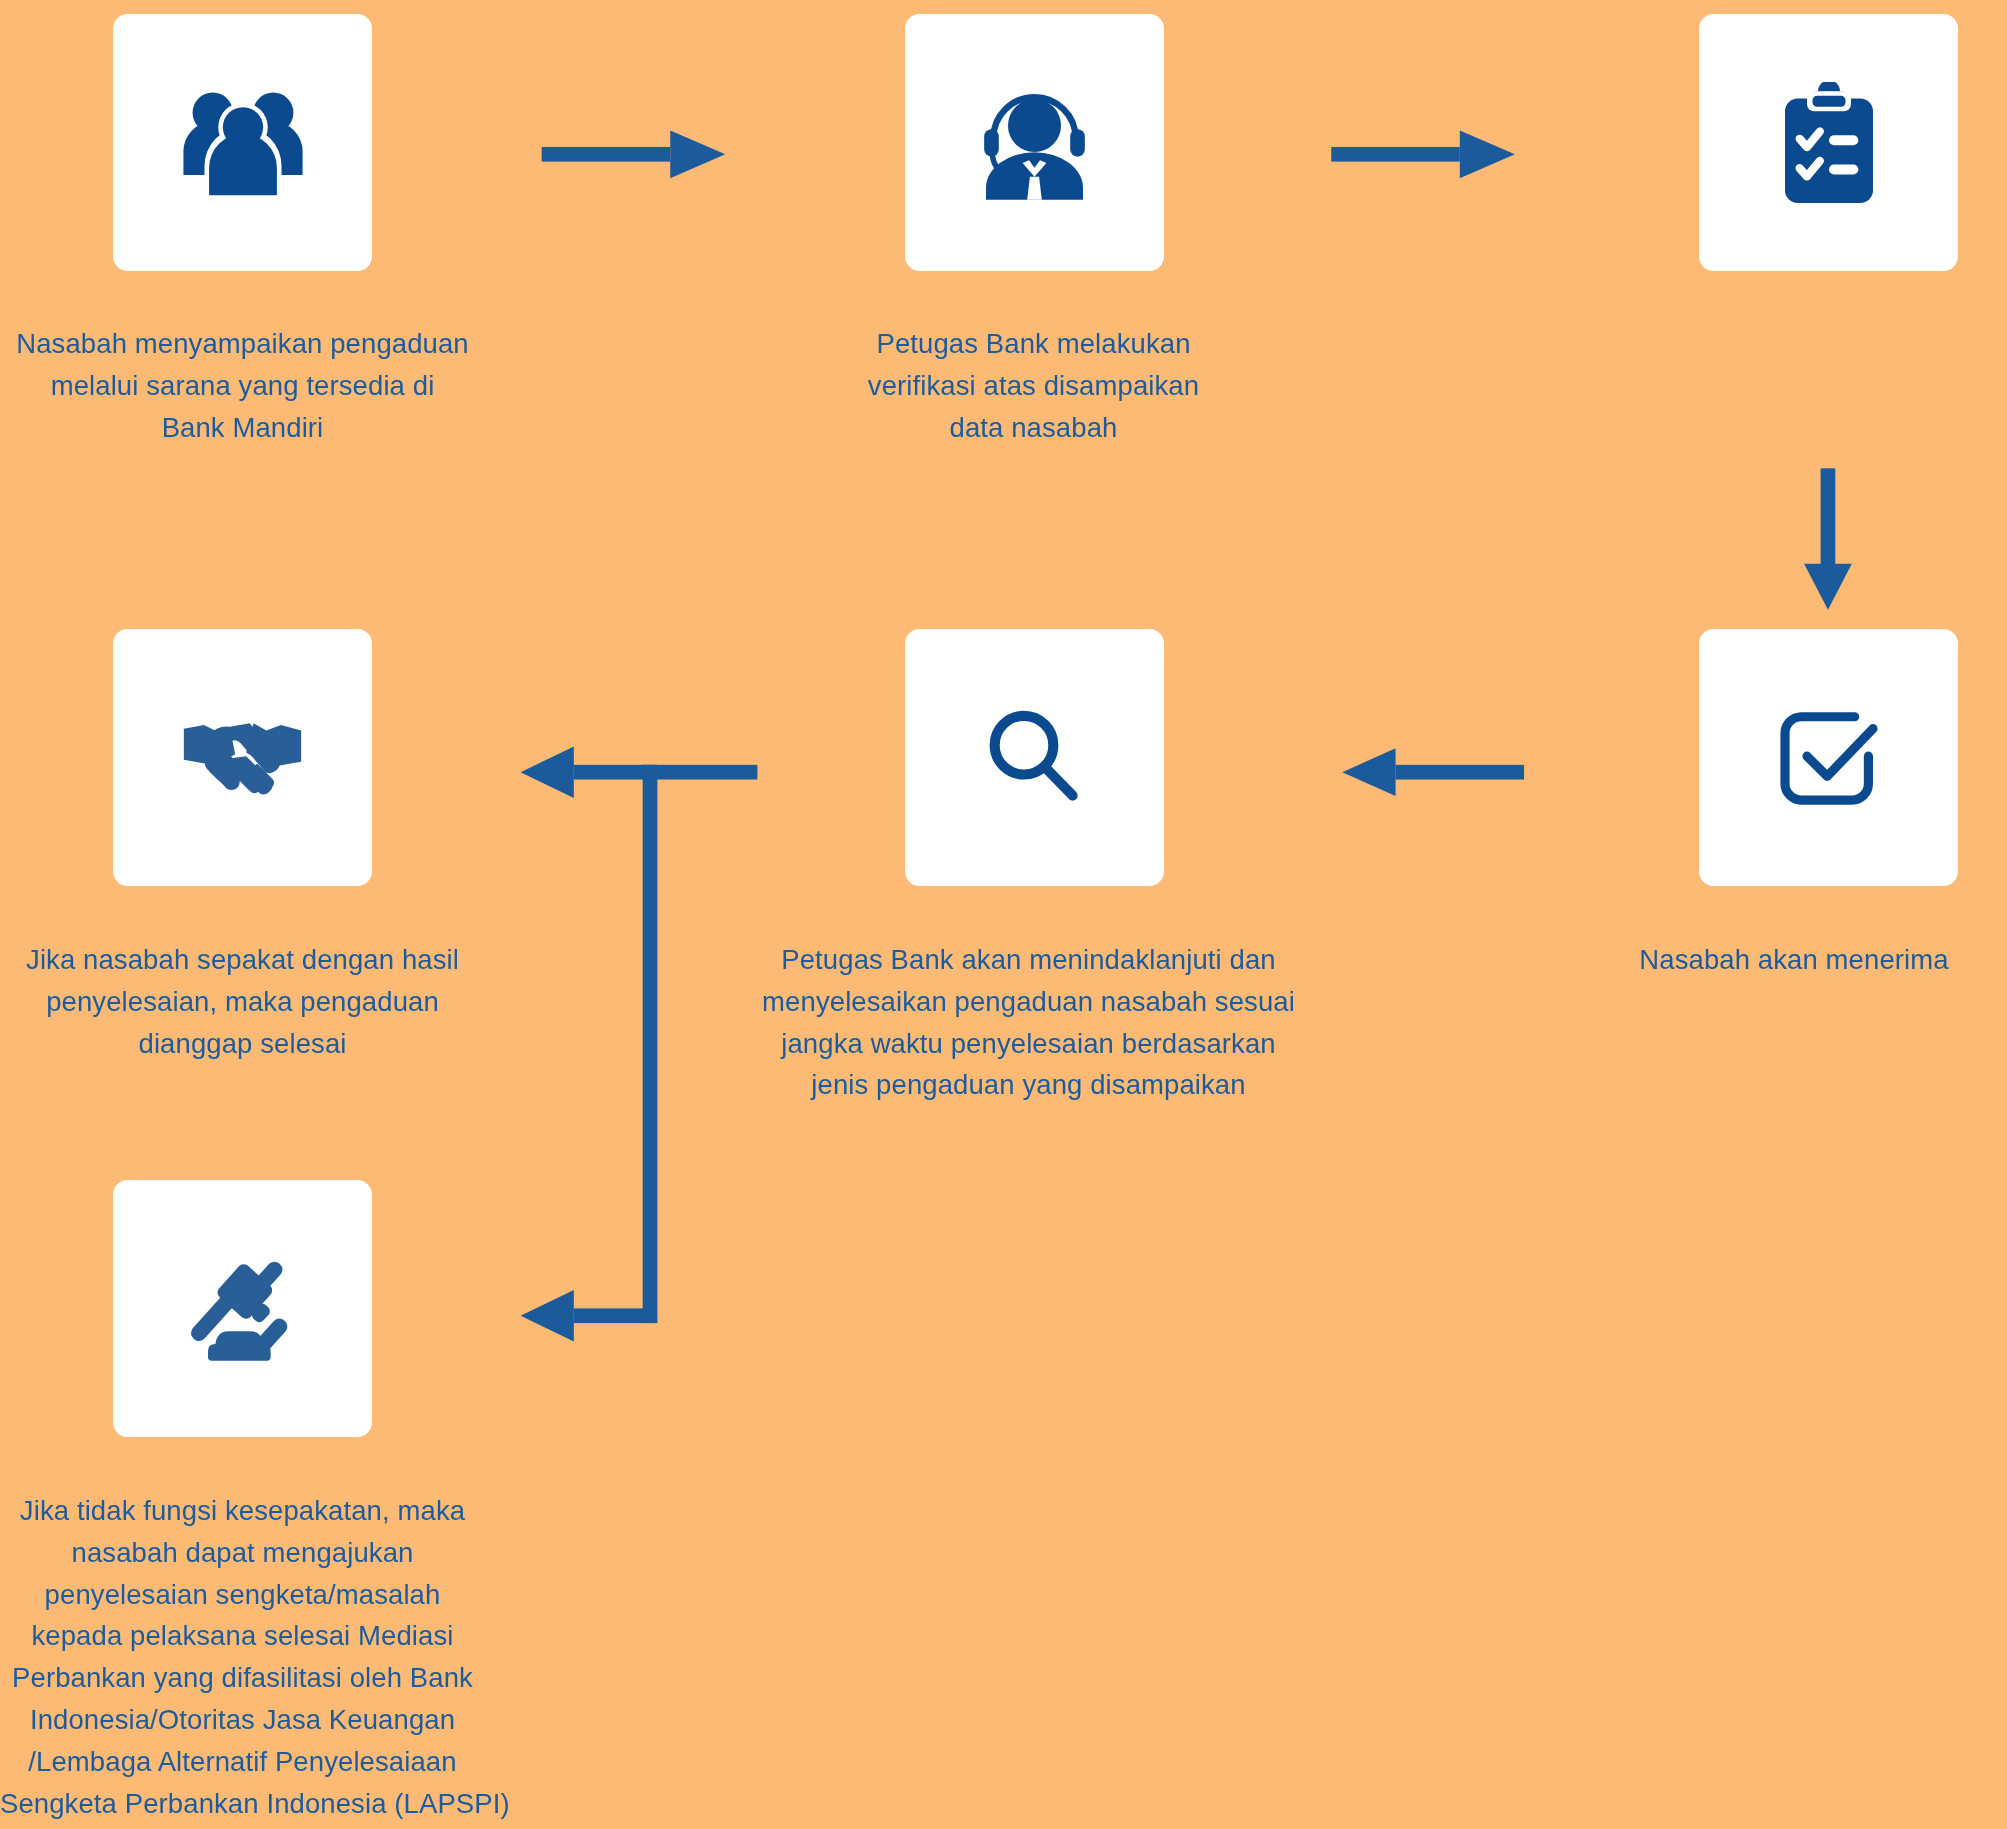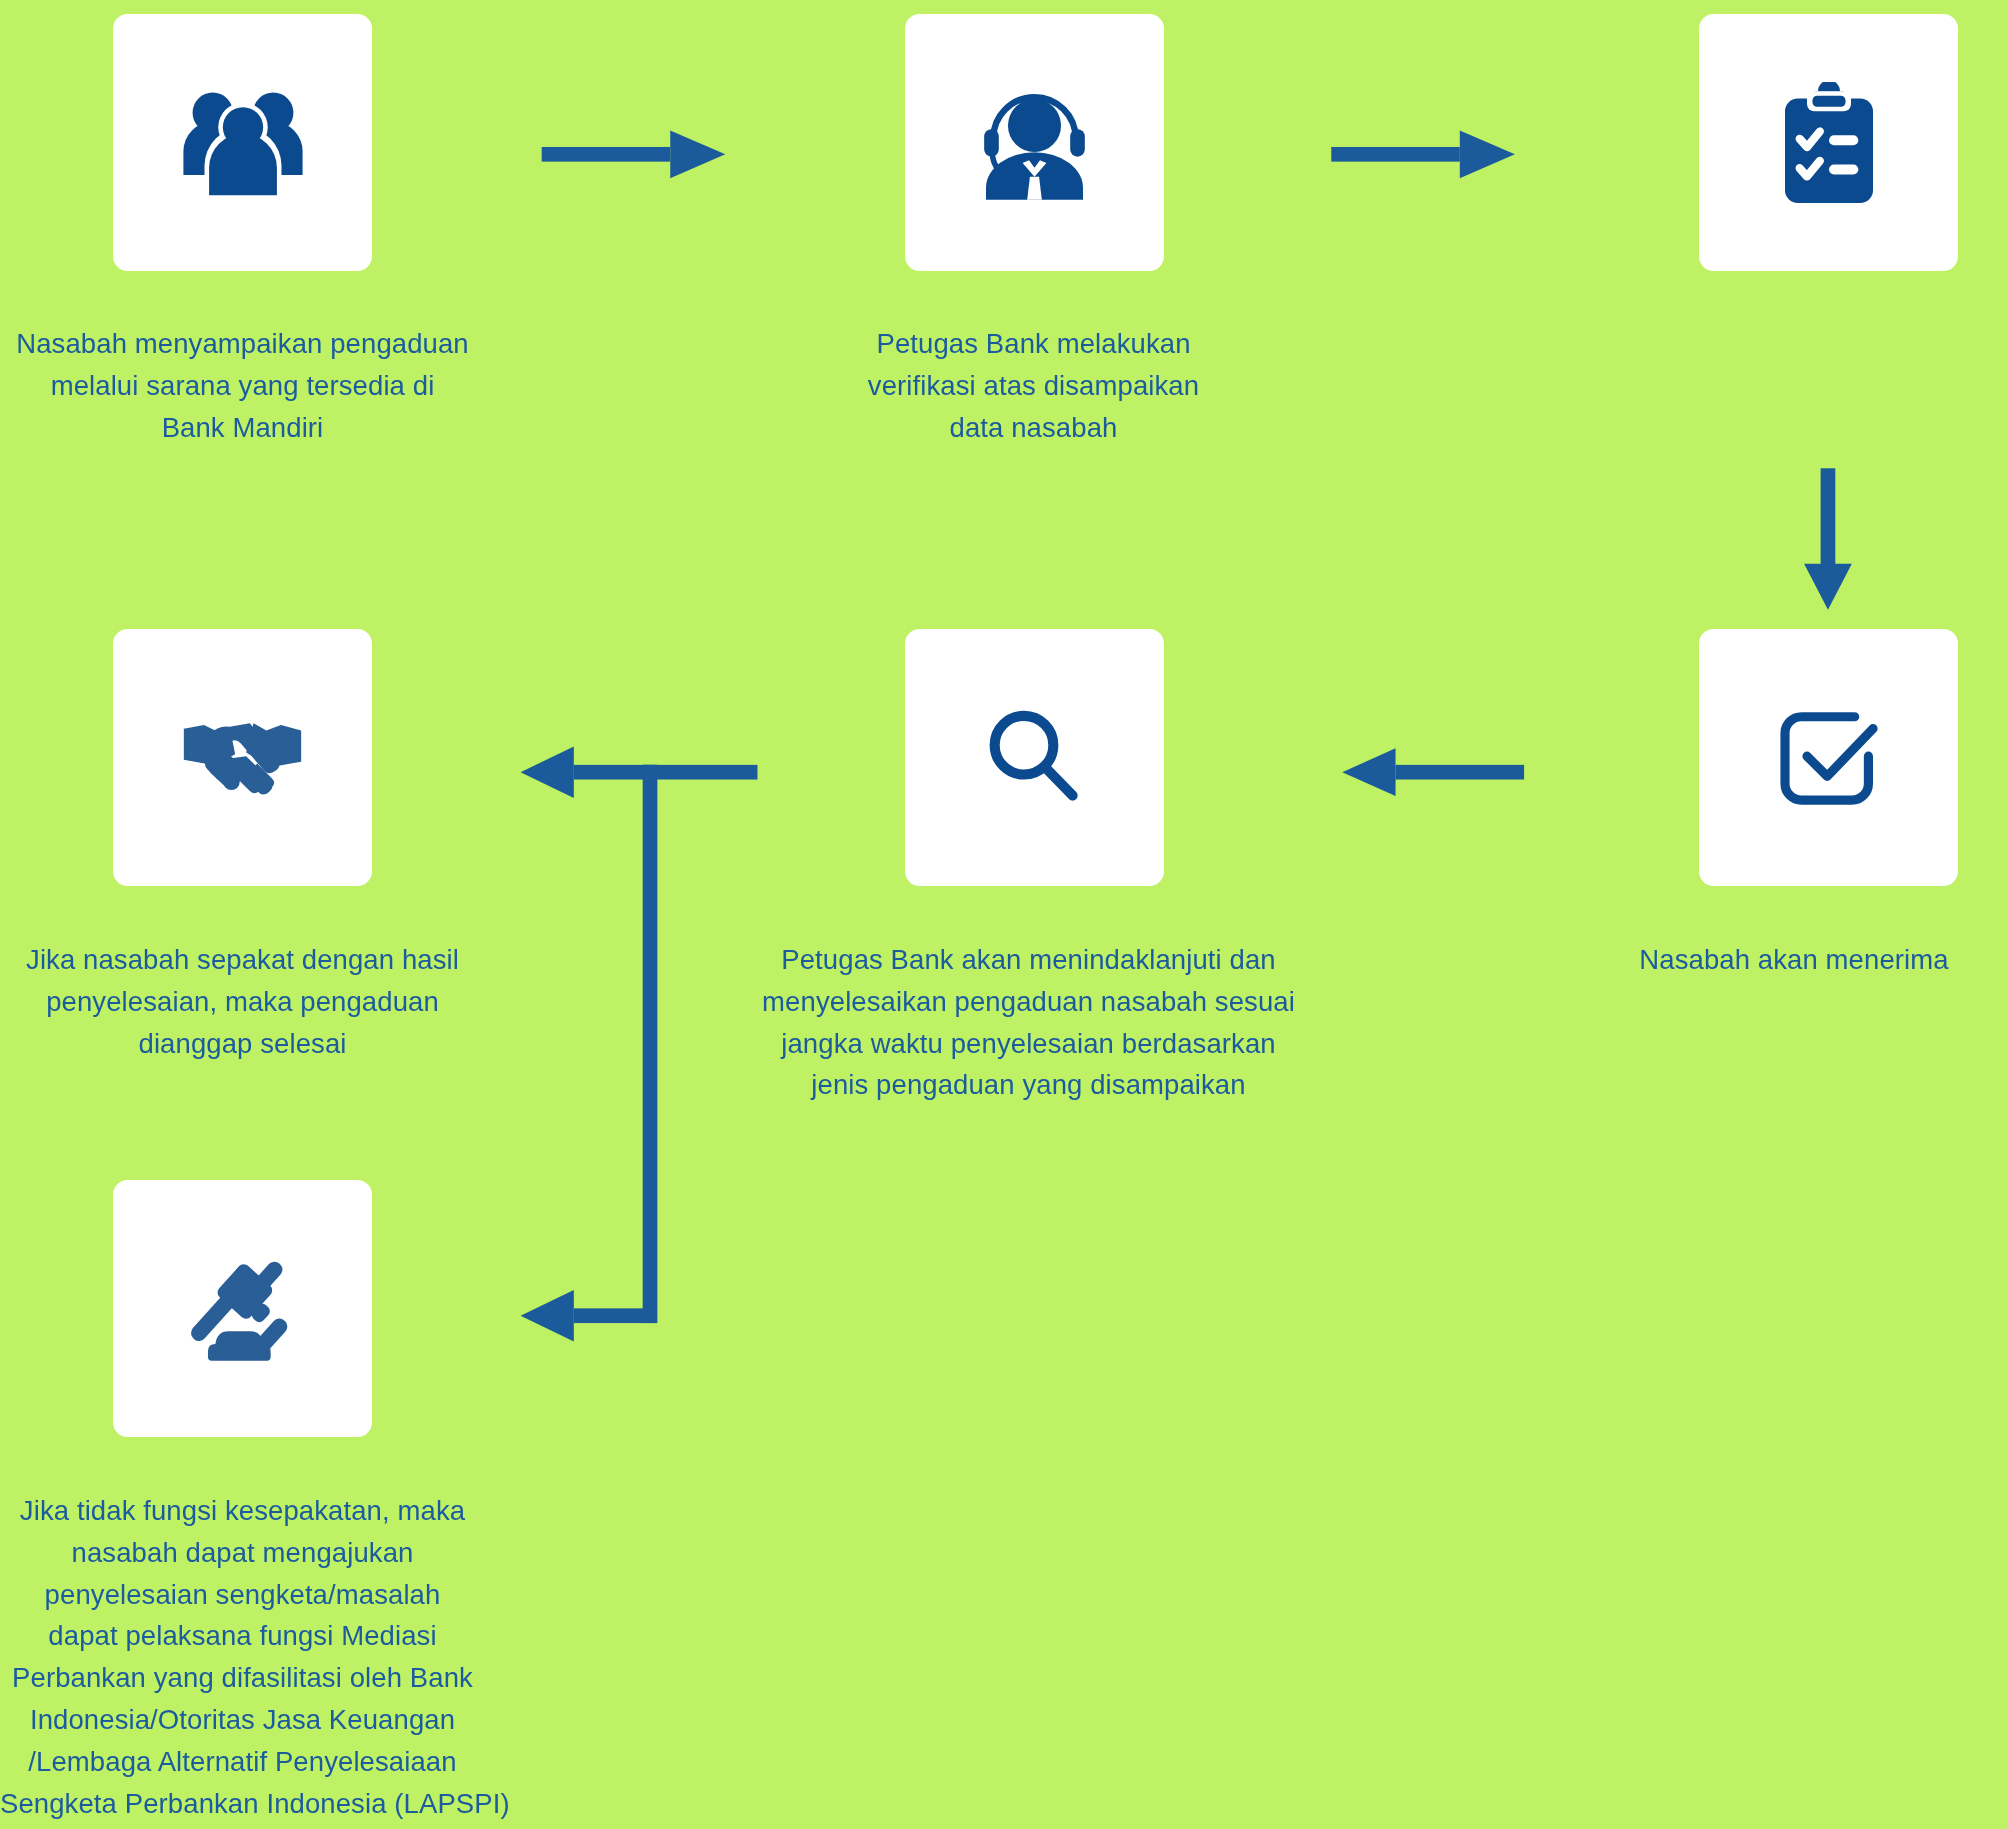--- a/index.html
+++ b/index.html
@@ -1,18 +1,18 @@
 <!DOCTYPE html>
 <html style="font-size:14.7px"><head>
 <meta charset="utf-8">
 <style>
   html,body{margin:0;padding:0;background:#000;}
   body{width:2007px;height:1829px;overflow:hidden;
        font-family:"Liberation Sans","DejaVu Sans",sans-serif;}
-  #stage{position:relative;width:2007px;height:1829px;background:#bef264;}
+  #stage{position:relative;width:2007px;height:1829px;background:#fdba74;}
 
   .card{position:absolute;width:259px;height:257px;background:#ffffff;
         border-radius:14.7px;display:flex;align-items:center;justify-content:center;}
   .card svg{display:block;}
 
   .caption{position:absolute;text-align:center;color:#1c5c9e;
            font-size:27.5px;line-height:1.52;letter-spacing:0.1px;
            font-family:"Liberation Sans","DejaVu Sans",sans-serif;}
   .caption span{display:block;white-space:nowrap;}
 
@@ -211,21 +211,21 @@
           <path d="M26 110 q0 -8 8 -8 q2 -14 14 -14 h24 q12 0 14 14 q8 0 8 8 v6
                    q0 4 -4 4 H30 q-4 0 -4 -4 Z"></path>
         </g>
       </svg>
     </span>
   </div>
   <div class="caption" style="left:0px;top:1490px;width:485px;">
     <span>Jika tidak fungsi kesepakatan, maka</span>
     <span>nasabah dapat mengajukan</span>
     <span>penyelesaian sengketa/masalah</span>
-    <span>dapat pelaksana fungsi Mediasi</span>
+    <span>kepada pelaksana selesai Mediasi</span>
     <span>Perbankan yang difasilitasi oleh Bank</span>
     <span>Indonesia/Otoritas Jasa Keuangan</span>
     <span>/Lembaga Alternatif Penyelesaiaan</span>
     <span>Sengketa Perbankan Indonesia (LAPSPI)</span>
   </div>
 
 </div>
 
 
 </body></html>

